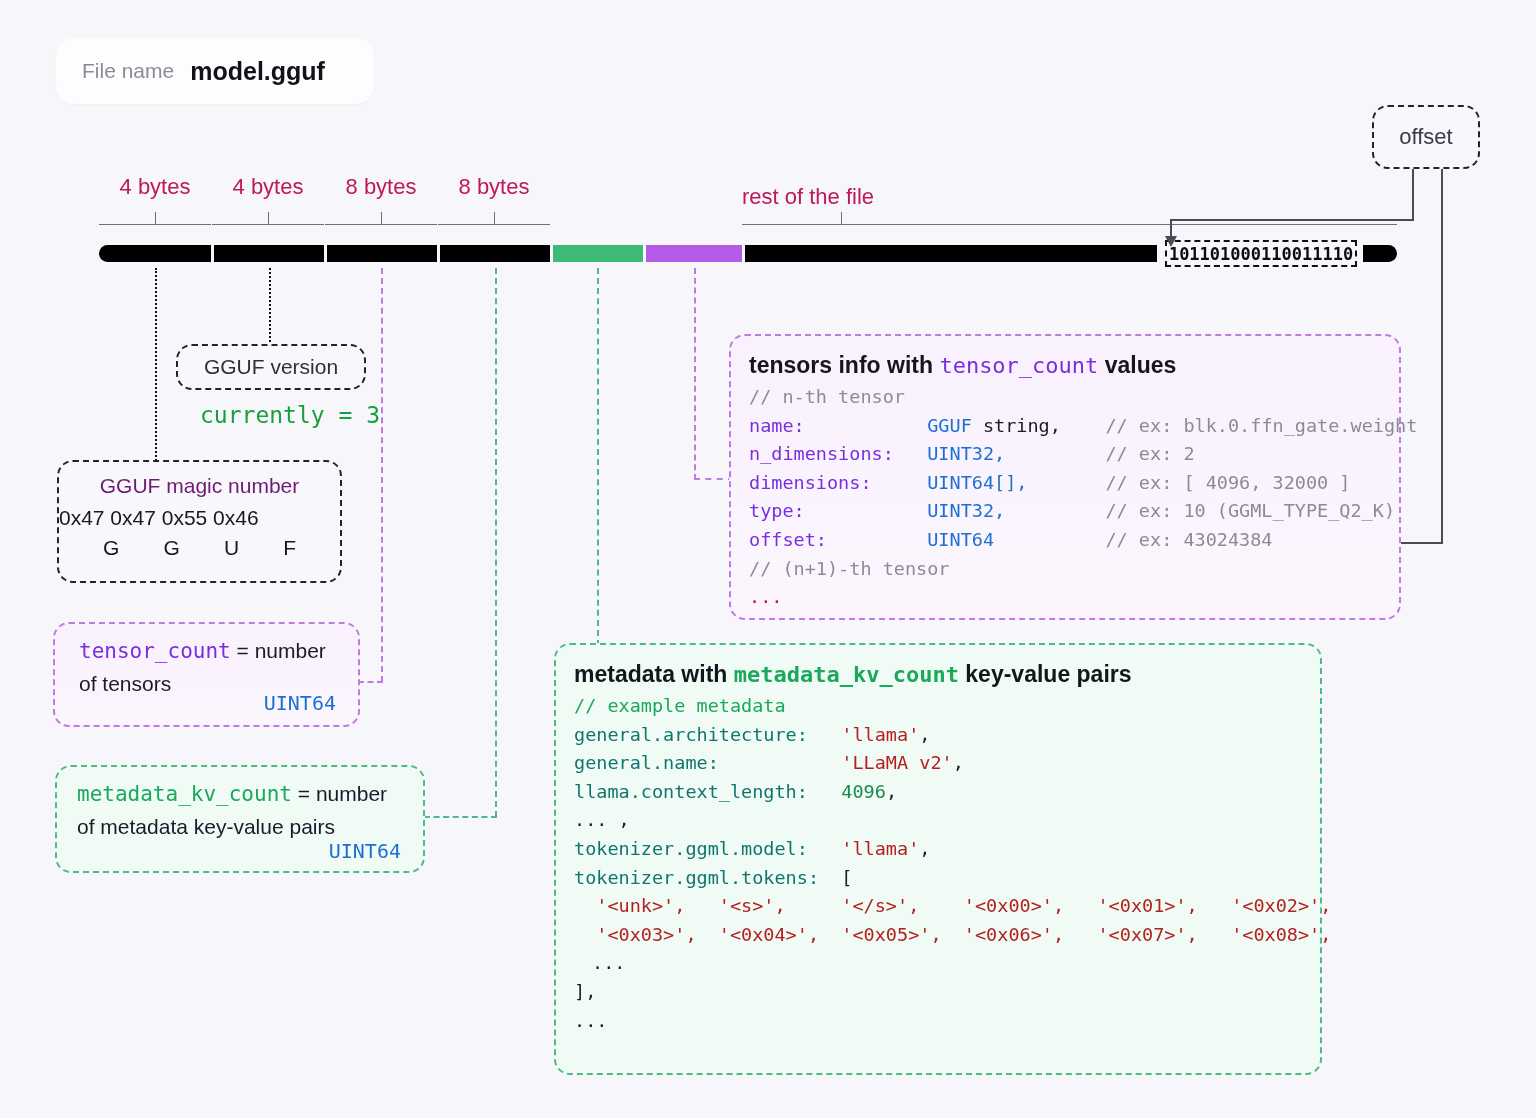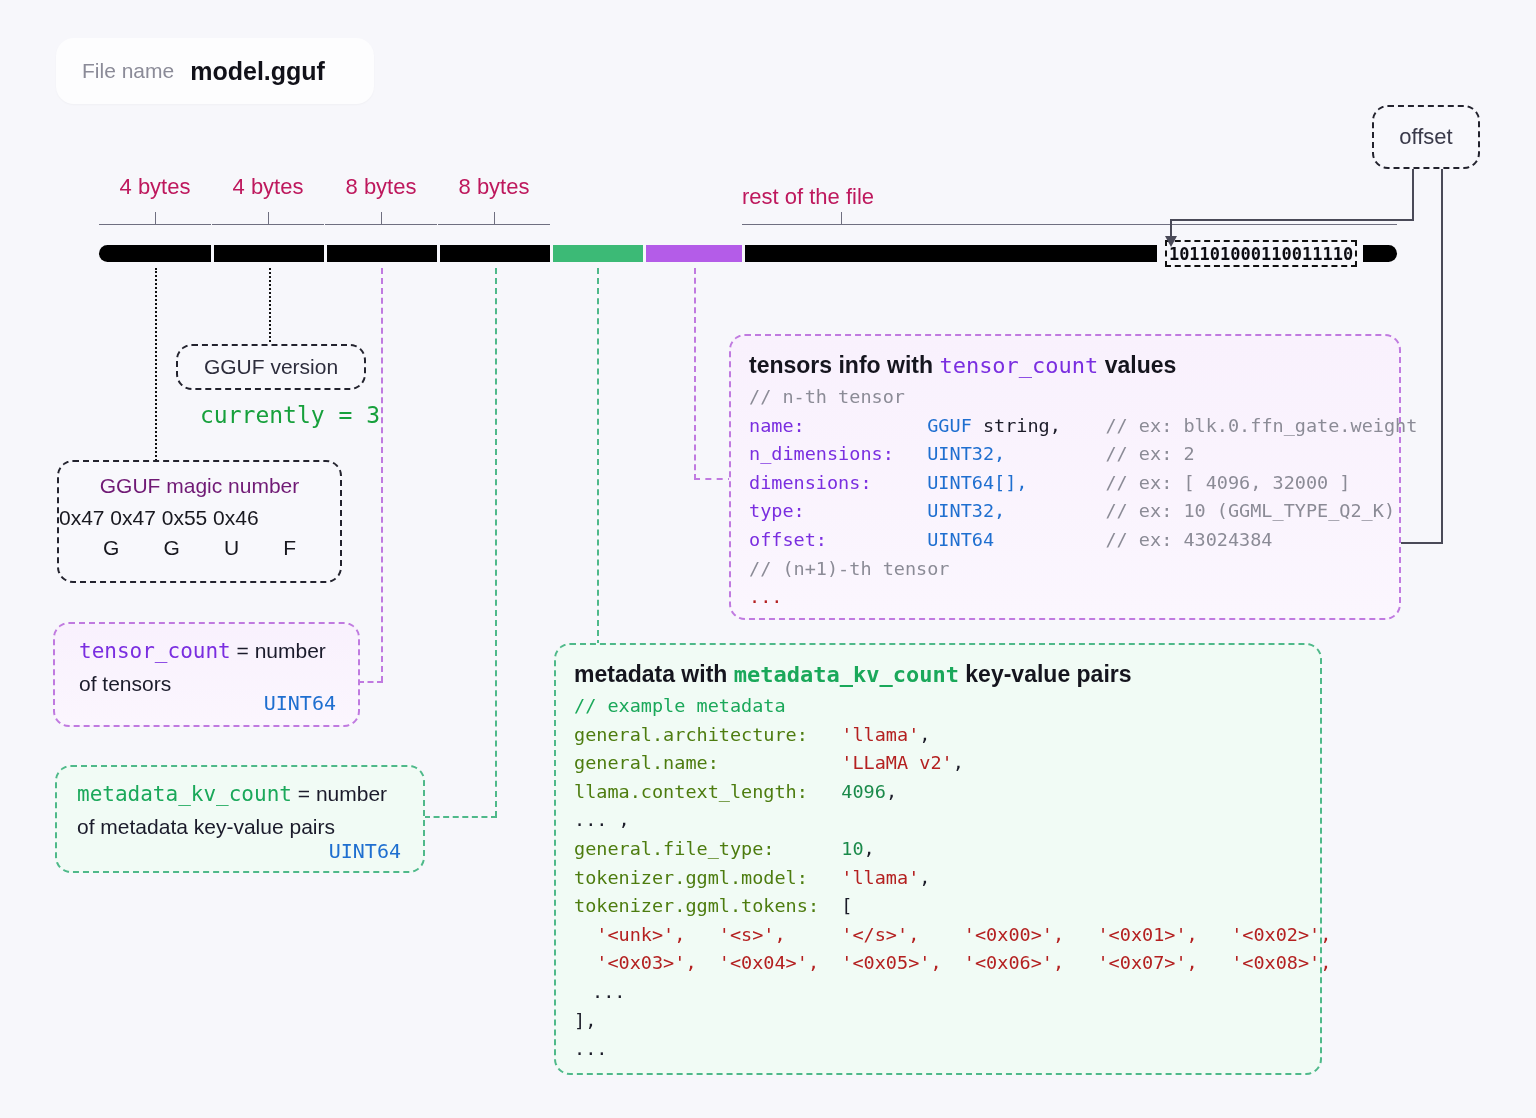--- a/index.html
+++ b/index.html
@@ -79,21 +79,21 @@
   
   #tensors-panel{left:729px;top:334px;width:672px;height:286px;padding:16px 0 0 18px;}
   #metadata-panel{left:554px;top:643px;width:768px;height:432px;padding:16px 0 0 18px;}
   .panel-title{font-size:23px;font-weight:bold;color:#15151e;margin-bottom:4px;}
   .code{font-family:"DejaVu Sans Mono",monospace;font-size:18.5px;
         line-height:28.6px;white-space:pre;}
   .cmt{color:#8b8b96;}
   .cmt-g{color:#1aa85a;}
   .fld{color:#7a2ee0;}
   .typ{color:#1f6fd0;}
-  .key{color:#4d7c0f;}
+  .key{color:#0f766e;}
   .str{color:#b42020;}
   .num{color:#1a8a4a;}
   .plain{color:#1b1b28;}
 
   
   #binary-box{left:1165px;top:240px;height:27px;
      border:2px dashed #111;box-sizing:border-box;
      display:flex;align-items:center;justify-content:center;padding:0 8px;
      background:#f7f7fb;}
   #binary-box span{font-family:"DejaVu Sans Mono",monospace;
@@ -223,21 +223,20 @@
   <div class="abs box gk" id="metadata-panel">
     <div class="panel-title">
       <span>metadata with </span><span class="mono-g" style="font-size:22px;">metadata_kv_count</span><span> key-value pairs</span>
     </div>
     <div class="code cmt-g">// example metadata</div>
     <div id="metadata-rows">
         <div class="code"><span class="key">general.architecture:   </span><span class="str">'llama'</span><span class="plain">,</span></div>
         <div class="code"><span class="key">general.name:           </span><span class="str">'LLaMA v2'</span><span class="plain">,</span></div>
         <div class="code"><span class="key">llama.context_length:   </span><span class="num">4096</span><span class="plain">,</span></div>
         <div class="code"><span class="plain">... ,</span></div>
-        <div class="code"><span class="key">general.file_type:      </span><span class="num">10</span><span class="plain">,</span></div>
         <div class="code"><span class="key">tokenizer.ggml.model:   </span><span class="str">'llama'</span><span class="plain">,</span></div>
         <div class="code"><span class="key">tokenizer.ggml.tokens:  </span><span class="plain">[</span></div>
       </div>
     <div class="code str" id="tokens-row-1">  '&lt;unk&gt;',   '&lt;s&gt;',     '&lt;/s&gt;',    '&lt;0x00&gt;',   '&lt;0x01&gt;',   '&lt;0x02&gt;',   </div>
     <div class="code str" id="tokens-row-2">  '&lt;0x03&gt;',  '&lt;0x04&gt;',  '&lt;0x05&gt;',  '&lt;0x06&gt;',   '&lt;0x07&gt;',   '&lt;0x08&gt;',   </div>
     <div class="code plain" style="padding-left:18px;">...</div>
     <div class="code plain">],</div>
     <div class="code plain">...</div>
   </div>
 

